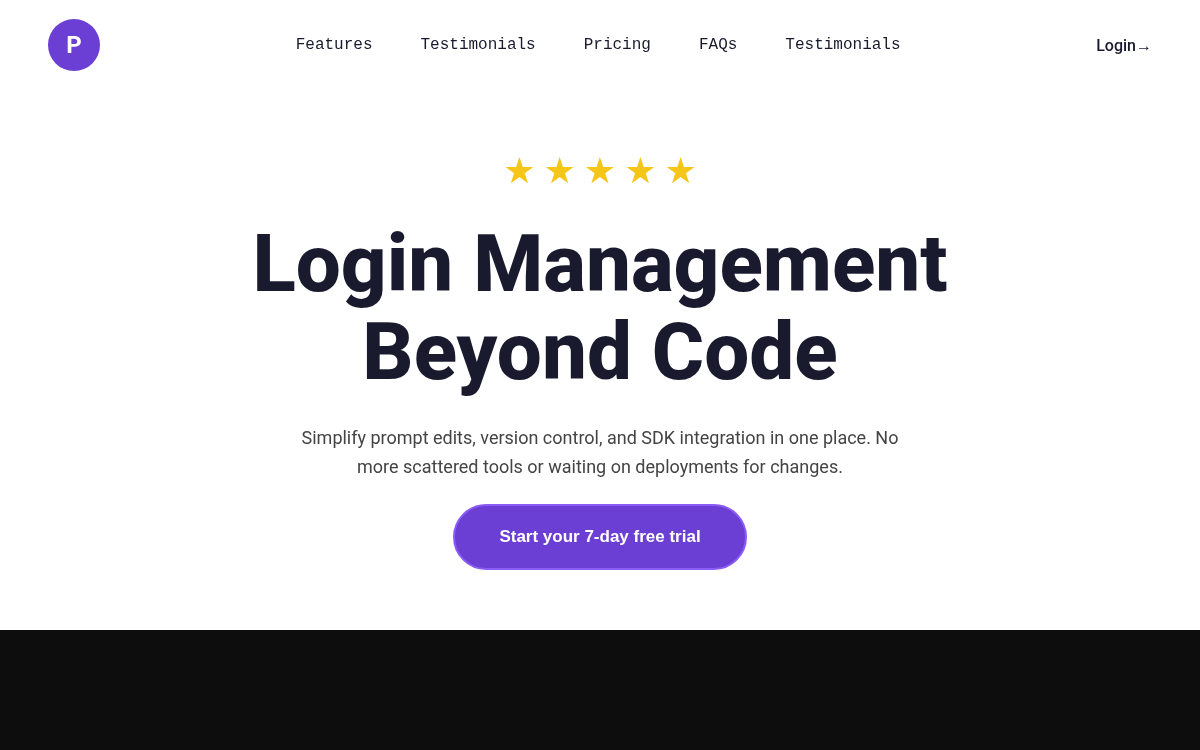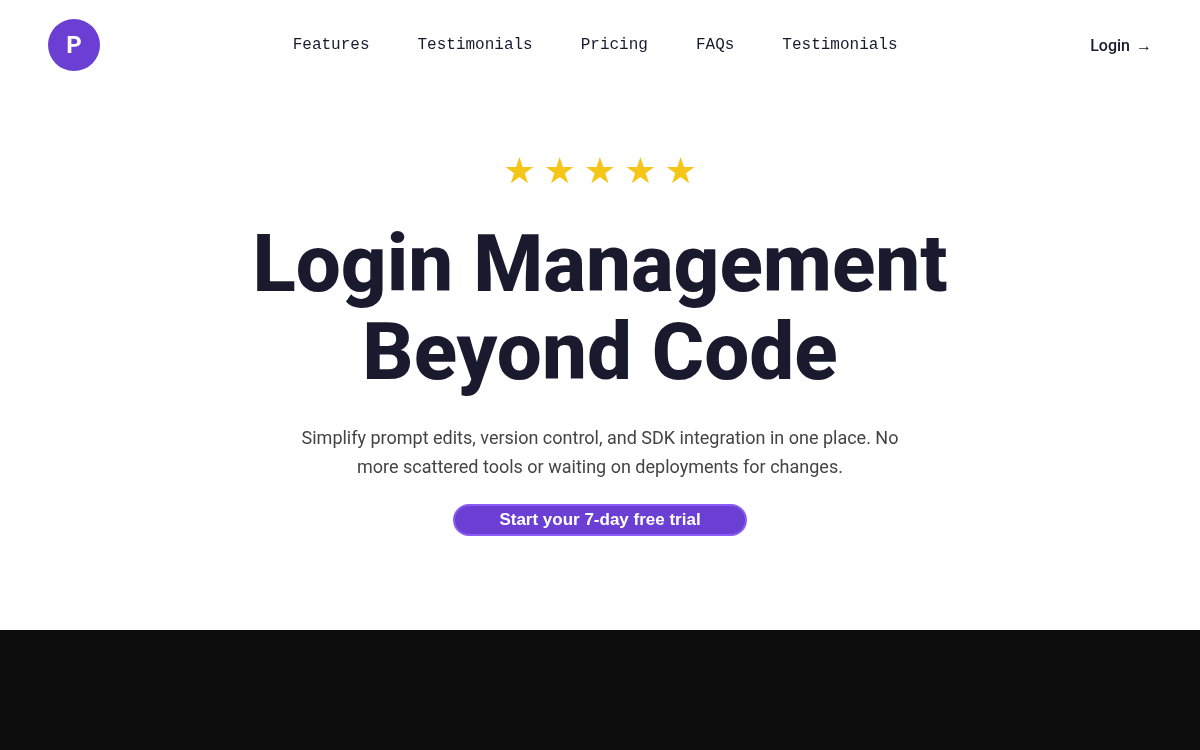--- a/index.html
+++ b/index.html
@@ -51,21 +51,21 @@
       text-decoration: none;
       color: #1a1a2e;
       font-size: 16px;
       font-weight: 400;
       cursor: pointer;
     }
 
     .login-link {
       display: flex;
       align-items: center;
-      gap: 6px;
+      gap: 0;
       text-decoration: none;
       color: #1a1a2e;
       font-size: 16px;
       font-weight: 500;
       cursor: pointer;
     }
 
     
     main {
       display: flex;
@@ -102,21 +102,21 @@
       line-height: 1.6;
       max-width: 600px;
       margin-bottom: 22px;
     }
 
     .cta-button {
       background: #6b3fd4;
       color: white;
       border: none;
       border-radius: 50px;
-      padding: 4px 44px;
+      padding: 21px 44px;
       font-size: 17px;
       font-weight: 600;
       cursor: pointer;
       margin-bottom: 14px;
       border: 2px solid #8b5cf6;
       transition: background 0.2s;
     }
 
     .cancel-note {
       font-size: 14px;

